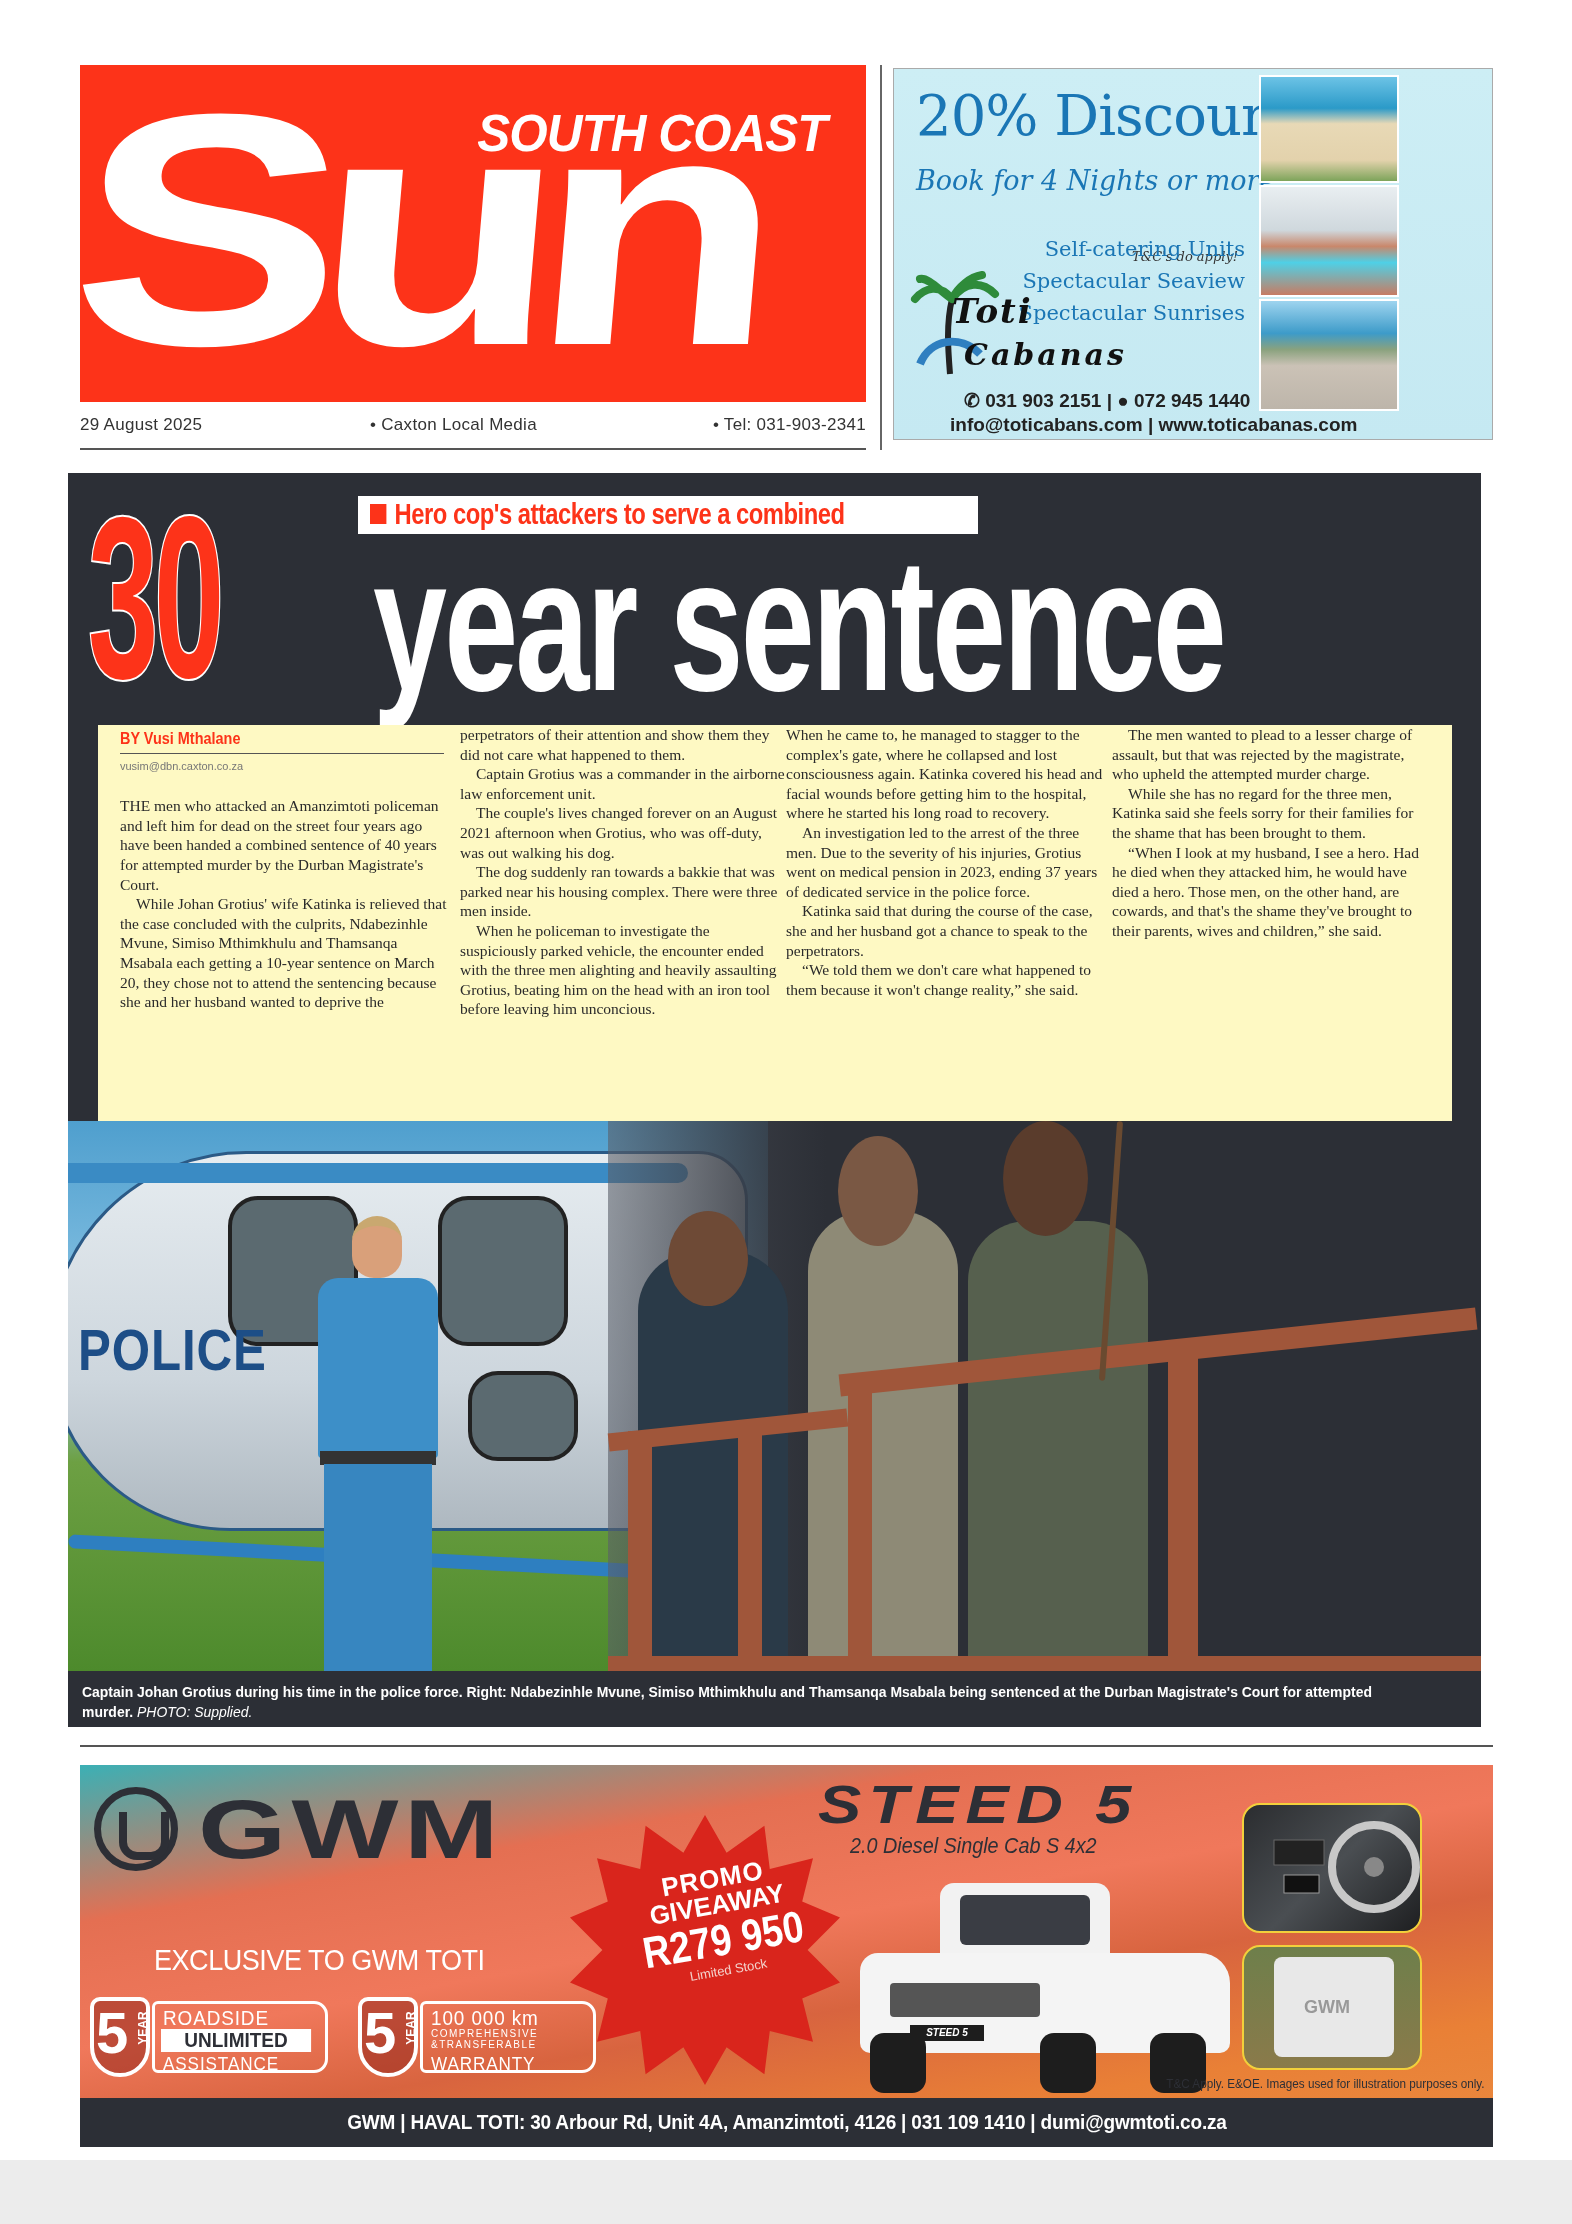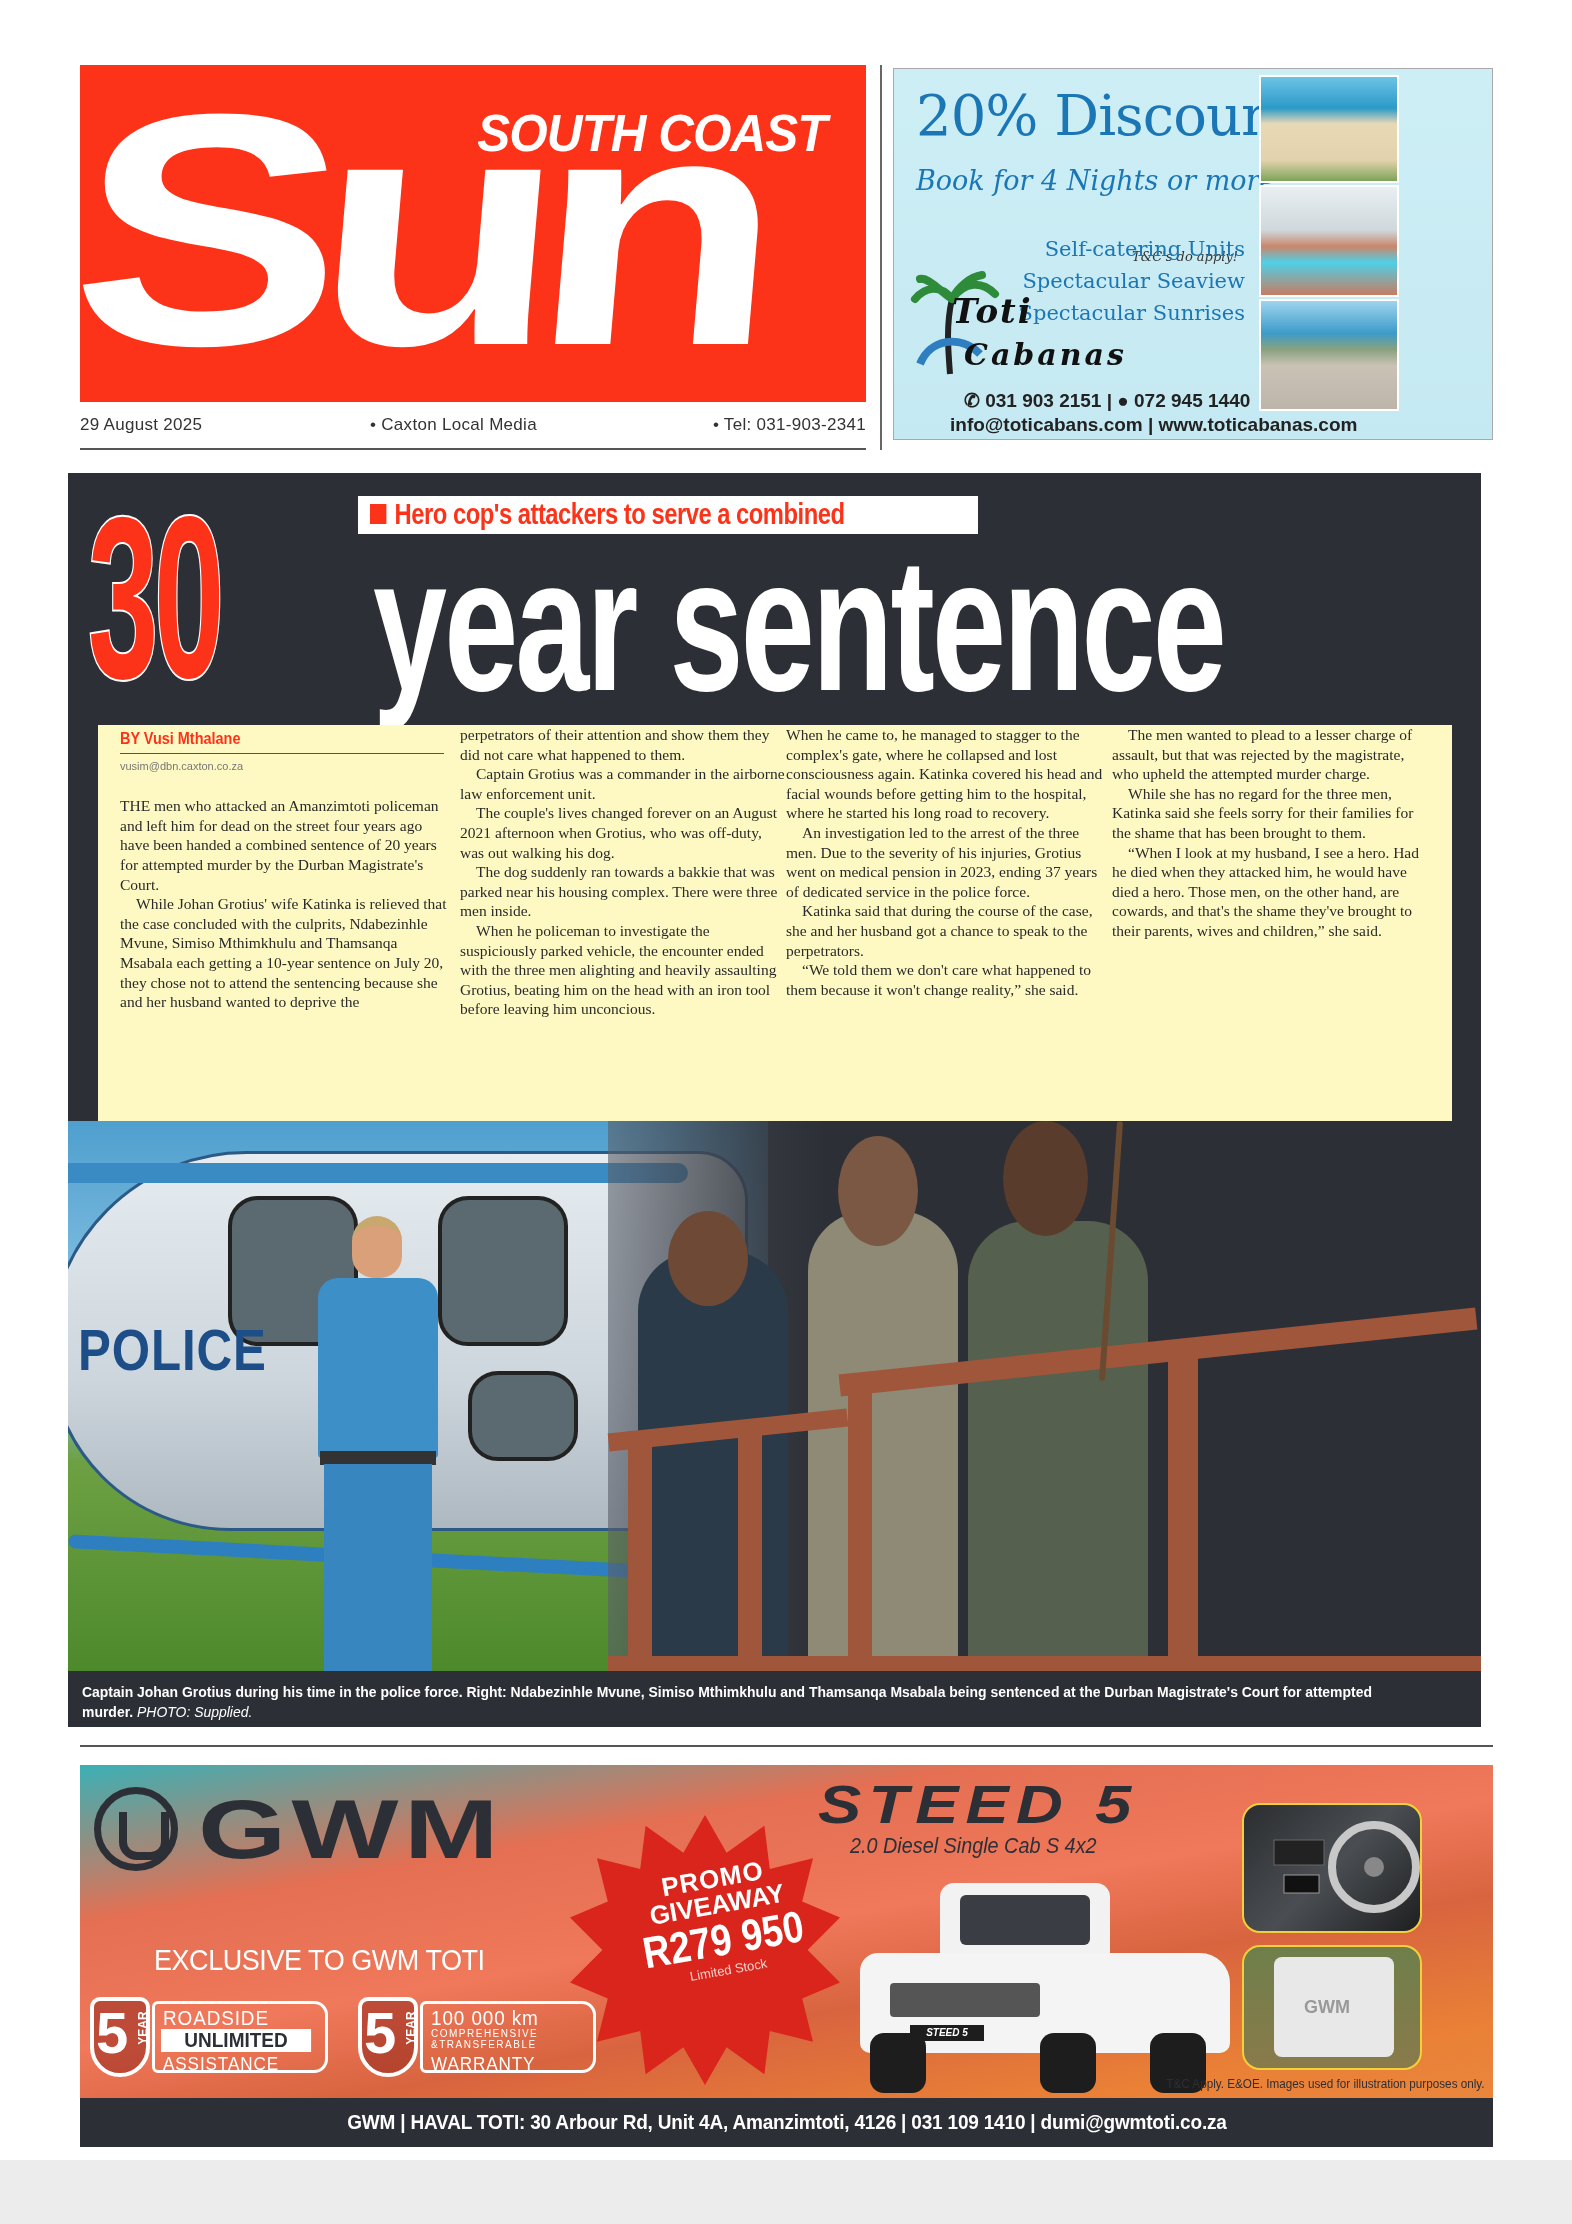--- a/index.html
+++ b/index.html
@@ -154,22 +154,22 @@
   <div id="kicker">
     <div id="kicker-text"><span id="kicker-square"></span><span>Hero cop's attackers to serve a combined</span></div>
   </div>
   <div id="headline">year sentence</div>
 
   <div id="article-box">
     <div class="col" style="left:22px;width:330px">
       <div id="byline">BY Vusi Mthalane</div>
       <div id="byline-rule"></div>
       <div id="email">vusim@dbn.caxton.co.za</div>
-      <p class="noindent">THE men who attacked an Amanzimtoti policeman and left him for dead on the street four years ago have been handed a combined sentence of 20 years for attempted murder by the Durban Magistrate's Court.</p>
-      <p>While Johan Grotius' wife Katinka is relieved that the case concluded with the culprits, Ndabezinhle Mvune, Simiso Mthimkhulu and Thamsanqa Msabala each getting a 10-year sentence on July 20, they chose not to attend the sentencing because she and her husband wanted to deprive the</p>
+      <p class="noindent">THE men who attacked an Amanzimtoti policeman and left him for dead on the street four years ago have been handed a combined sentence of 40 years for attempted murder by the Durban Magistrate's Court.</p>
+      <p>While Johan Grotius' wife Katinka is relieved that the case concluded with the culprits, Ndabezinhle Mvune, Simiso Mthimkhulu and Thamsanqa Msabala each getting a 10-year sentence on March 20, they chose not to attend the sentencing because she and her husband wanted to deprive the</p>
     </div>
     <div class="col" style="left:362px;width:325px">
       <p class="noindent">perpetrators of their attention and show them they did not care what happened to them.</p>
       <p>Captain Grotius was a commander in the airborne law enforcement unit.</p>
       <p>The couple's lives changed forever on an August 2021 afternoon when Grotius, who was off-duty, was out walking his dog.</p>
       <p>The dog suddenly ran towards a bakkie that was parked near his housing complex. There were three men inside.</p>
       <p>When he policeman to investigate the suspiciously parked vehicle, the encounter ended with the three men alighting and heavily assaulting Grotius, beating him on the head with an iron tool before leaving him unconcious.</p>
     </div>
     <div class="col" style="left:688px;width:318px">
       <p class="noindent">When he came to, he managed to stagger to the complex's gate, where he collapsed and lost consciousness again. Katinka covered his head and facial wounds before getting him to the hospital, where he started his long road to recovery.</p>

